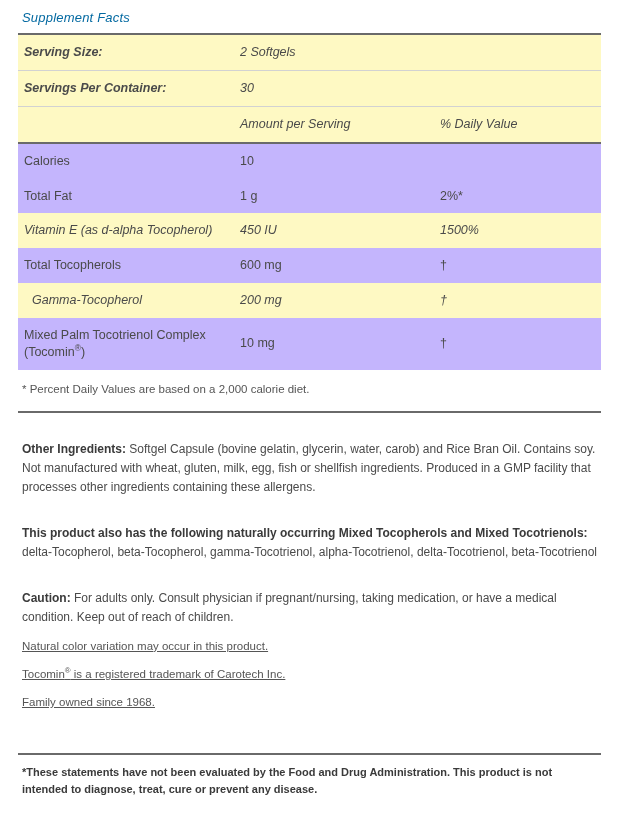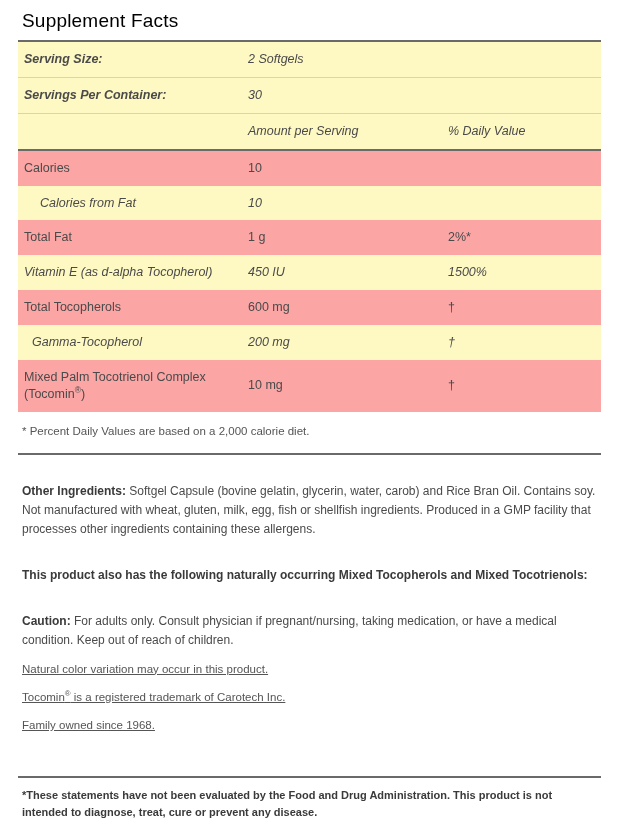--- a/index.html
+++ b/index.html
@@ -13,45 +13,46 @@
     font-family: "Liberation Sans", sans-serif;
     color: #3f3f3f;
     -webkit-font-smoothing: antialiased;
   }
   .page {
     width: 619px;
     box-sizing: border-box;
     padding: 0 18px;
   }
   .panel-title {
-    font-size: 19px;
-    color: #000000;
+    font-size: 13px;
+    color: #0369a1;
     font-weight: normal;
     letter-spacing: 0.2px;
     padding: 10px 0 8px 4px;
     margin: 0;
+    font-style: italic;
   }
   .rule-thick {
     border-top: 2px solid #6a6a6a;
   }
   table.facts {
     width: 100%;
     border-collapse: collapse;
     font-size: 12.5px;
   }
   table.facts td {
     padding: 9px 6px 9px 6px;
     vertical-align: middle;
     line-height: 1.35;
     color: #4a4a4a;
   }
   .col-label { width: 196px; }
   .col-amount { width: 188px; }
   .col-dv { width: auto; }
-  tr.shade td { background: #fca5a5; }
+  tr.shade td { background: #c4b5fd; }
   tr.plain td { background: #fef9c3; font-style: italic; }
   td.bold-label { font-weight: bold; color: #3a3a3a; }
   .indent1 { padding-left: 22px !important; }
   .indent2 { padding-left: 14px !important; }
   .head-row td {
     padding-top: 10px;
     padding-bottom: 7px;
     color: #3f3f3f;
   }
   .thickline td { border-top: 2px solid #6a6a6a; }
@@ -130,25 +131,20 @@
         <td class="col-label"></td>
         <td class="col-amount">Amount per Serving</td>
         <td class="col-dv">% Daily Value</td>
       </tr>
 
       <tr class="shade thickline">
         <td class="col-label">Calories</td>
         <td class="col-amount">10</td>
         <td class="col-dv"></td>
       </tr>
-      <tr class="plain">
-        <td class="col-label indent1">Calories from Fat</td>
-        <td class="col-amount">10</td>
-        <td class="col-dv"></td>
-      </tr>
       <tr class="shade">
         <td class="col-label">Total Fat</td>
         <td class="col-amount">1 g</td>
         <td class="col-dv">2%*</td>
       </tr>
       <tr class="plain">
         <td class="col-label">Vitamin E (as d-alpha Tocopherol)</td>
         <td class="col-amount">450 IU</td>
         <td class="col-dv">1500%</td>
       </tr>
@@ -176,20 +172,21 @@
 
   <div class="section-divider"></div>
 
   <div class="info-block">
     <span class="lead">Other Ingredients:</span>
     <span>Softgel Capsule (bovine gelatin, glycerin, water, carob) and Rice Bran Oil. Contains soy. Not manufactured with wheat, gluten, milk, egg, fish or shellfish ingredients. Produced in a GMP facility that processes other ingredients containing these allergens.</span>
   </div>
 
   <div class="info-block">
     <span class="lead">This product also has the following naturally occurring Mixed Tocopherols and Mixed Tocotrienols:</span>
+    <div>delta-Tocopherol, beta-Tocopherol, gamma-Tocotrienol, alpha-Tocotrienol, delta-Tocotrienol, beta-Tocotrienol</div>
   </div>
 
   <div class="info-block">
     <span class="lead">Caution:</span>
     <span>For adults only. Consult physician if pregnant/nursing, taking medication, or have a medical condition. Keep out of reach of children.</span>
   </div>
 
   <div class="info-small">Natural color variation may occur in this product.</div>
 
   <div class="info-small"><span>Tocomin</span><sup>®</sup><span> is a registered trademark of Carotech Inc.</span></div>

